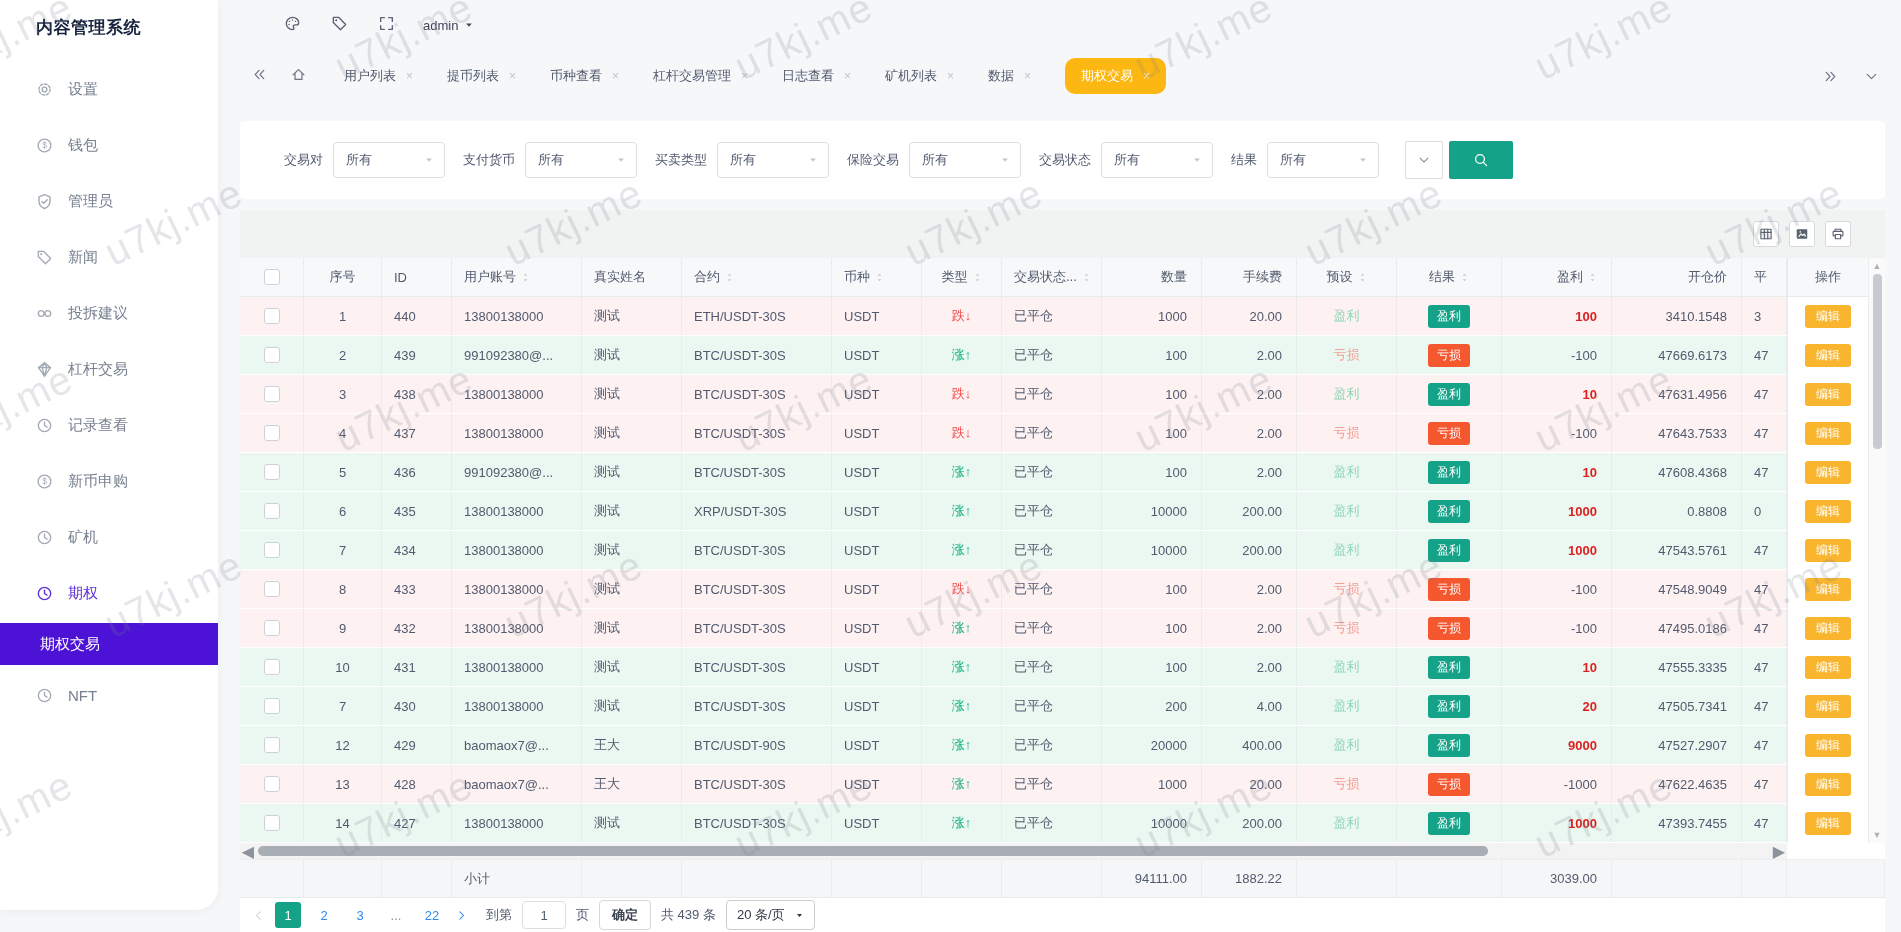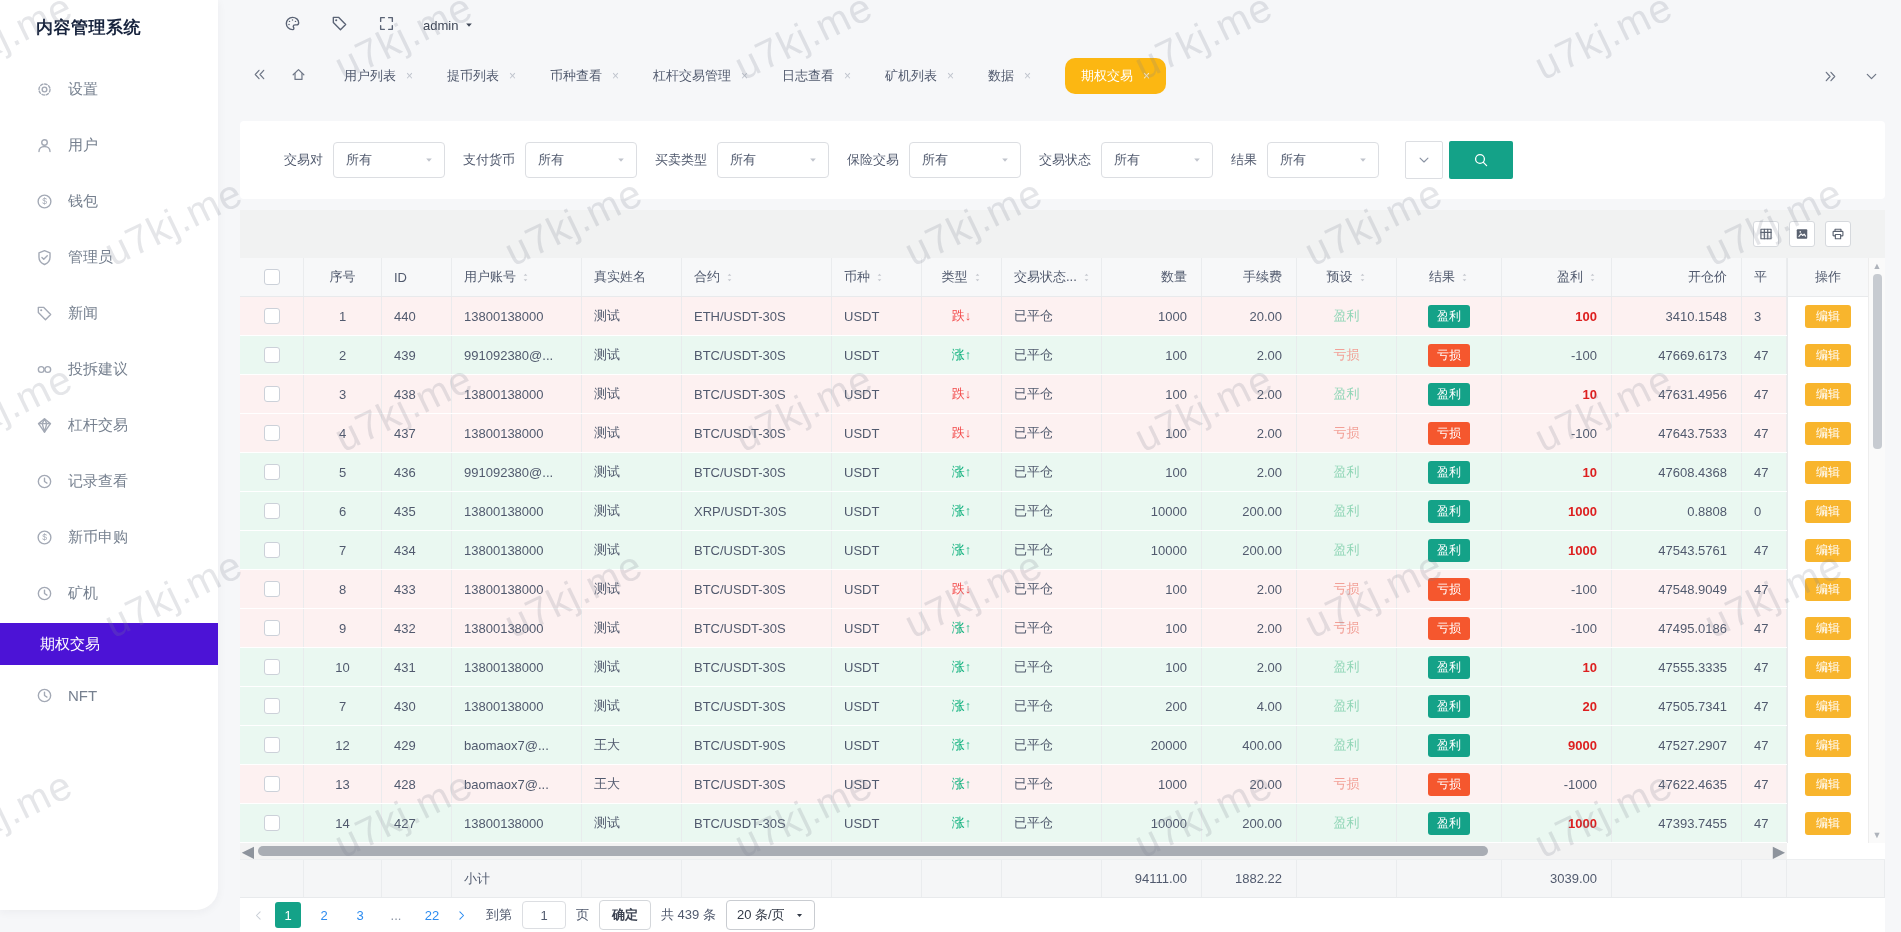--- a/index.html
+++ b/index.html
@@ -136,97 +136,97 @@
           <svg viewBox="0 0 16 16" width="17" height="17" fill="none" stroke="currentColor" stroke-width="1.3" stroke-linecap="round" stroke-linejoin="round">
             <circle cx="8" cy="8" r="5.2" stroke-dasharray="2.4 1.6"></circle>
             <circle cx="8" cy="8" r="2.2"></circle>
           </svg>
         </span>
         <span>设置</span>
       </div>
       <div class="sb-item">
         <span class="icon">
           <svg viewBox="0 0 16 16" width="17" height="17" fill="none" stroke="currentColor" stroke-width="1.3" stroke-linecap="round" stroke-linejoin="round">
-            <circle cx="8" cy="5.2" r="2.6"></circle>
-            <path d="M2.8 13.6c0-2.9 2.3-4.7 5.2-4.7s5.2 1.8 5.2 4.7"></path>
-          </svg>
-        </span>
-        <span>用户</span>
+            <circle cx="8" cy="8" r="6"></circle>
+            <text x="8" y="10.8" font-size="8" text-anchor="middle" fill="currentColor" stroke="none">$</text>
+          </svg>
+        </span>
+        <span>钱包</span>
+      </div>
+      <div class="sb-item">
+        <span class="icon">
+          <svg viewBox="0 0 16 16" width="17" height="17" fill="none" stroke="currentColor" stroke-width="1.3" stroke-linecap="round" stroke-linejoin="round">
+            <path d="M8 1.6 13.2 3.6 V7.8 C13.2 11.2 11 13.4 8 14.6 C5 13.4 2.8 11.2 2.8 7.8 V3.6 Z"></path>
+            <path d="M5.6 7.9 7.3 9.6 10.6 6.4"></path>
+          </svg>
+        </span>
+        <span>管理员</span>
+      </div>
+      <div class="sb-item">
+        <span class="icon">
+          <svg viewBox="0 0 16 16" width="17" height="17" fill="none" stroke="currentColor" stroke-width="1.3" stroke-linecap="round" stroke-linejoin="round">
+            <path d="M2.2 2.2h4.9l6.7 6.7-4.9 4.9-6.7-6.7z"></path>
+            <circle cx="4.9" cy="4.9" r="1" fill="currentColor" stroke="none"></circle>
+          </svg>
+        </span>
+        <span>新闻</span>
+      </div>
+      <div class="sb-item">
+        <span class="icon">
+          <svg viewBox="0 0 16 16" width="17" height="17" fill="none" stroke="currentColor" stroke-width="1.3" stroke-linecap="round" stroke-linejoin="round">
+            <circle cx="4.9" cy="8" r="2.7"></circle>
+            <circle cx="11.1" cy="8" r="2.7"></circle>
+          </svg>
+        </span>
+        <span>投拆建议</span>
+      </div>
+      <div class="sb-item">
+        <span class="icon">
+          <svg viewBox="0 0 16 16" width="17" height="17" fill="none" stroke="currentColor" stroke-width="1.3" stroke-linecap="round" stroke-linejoin="round">
+            <path d="M8 1.8 13.6 6.2 8 14.2 2.4 6.2z"></path>
+            <path d="M2.4 6.2h11.2M8 1.8 5.9 6.2 8 14.2M8 1.8l2.1 4.4L8 14.2"></path>
+          </svg>
+        </span>
+        <span>杠杆交易</span>
+      </div>
+      <div class="sb-item">
+        <span class="icon">
+          <svg viewBox="0 0 16 16" width="17" height="17" fill="none" stroke="currentColor" stroke-width="1.3" stroke-linecap="round" stroke-linejoin="round">
+            <circle cx="8" cy="8" r="5.8"></circle>
+            <path d="M8 4.8V8l2.3 1.5"></path>
+          </svg>
+        </span>
+        <span>记录查看</span>
       </div>
       <div class="sb-item">
         <span class="icon">
           <svg viewBox="0 0 16 16" width="17" height="17" fill="none" stroke="currentColor" stroke-width="1.3" stroke-linecap="round" stroke-linejoin="round">
             <circle cx="8" cy="8" r="6"></circle>
             <text x="8" y="10.8" font-size="8" text-anchor="middle" fill="currentColor" stroke="none">$</text>
           </svg>
         </span>
-        <span>钱包</span>
-      </div>
-      <div class="sb-item">
-        <span class="icon">
-          <svg viewBox="0 0 16 16" width="17" height="17" fill="none" stroke="currentColor" stroke-width="1.3" stroke-linecap="round" stroke-linejoin="round">
-            <path d="M8 1.6 13.2 3.6 V7.8 C13.2 11.2 11 13.4 8 14.6 C5 13.4 2.8 11.2 2.8 7.8 V3.6 Z"></path>
-            <path d="M5.6 7.9 7.3 9.6 10.6 6.4"></path>
-          </svg>
-        </span>
-        <span>管理员</span>
-      </div>
-      <div class="sb-item">
-        <span class="icon">
-          <svg viewBox="0 0 16 16" width="17" height="17" fill="none" stroke="currentColor" stroke-width="1.3" stroke-linecap="round" stroke-linejoin="round">
-            <path d="M2.2 2.2h4.9l6.7 6.7-4.9 4.9-6.7-6.7z"></path>
-            <circle cx="4.9" cy="4.9" r="1" fill="currentColor" stroke="none"></circle>
-          </svg>
-        </span>
-        <span>新闻</span>
-      </div>
-      <div class="sb-item">
-        <span class="icon">
-          <svg viewBox="0 0 16 16" width="17" height="17" fill="none" stroke="currentColor" stroke-width="1.3" stroke-linecap="round" stroke-linejoin="round">
-            <circle cx="4.9" cy="8" r="2.7"></circle>
-            <circle cx="11.1" cy="8" r="2.7"></circle>
-          </svg>
-        </span>
-        <span>投拆建议</span>
-      </div>
-      <div class="sb-item">
-        <span class="icon">
-          <svg viewBox="0 0 16 16" width="17" height="17" fill="none" stroke="currentColor" stroke-width="1.3" stroke-linecap="round" stroke-linejoin="round">
-            <path d="M8 1.8 13.6 6.2 8 14.2 2.4 6.2z"></path>
-            <path d="M2.4 6.2h11.2M8 1.8 5.9 6.2 8 14.2M8 1.8l2.1 4.4L8 14.2"></path>
-          </svg>
-        </span>
-        <span>杠杆交易</span>
+        <span>新币申购</span>
       </div>
       <div class="sb-item">
         <span class="icon">
           <svg viewBox="0 0 16 16" width="17" height="17" fill="none" stroke="currentColor" stroke-width="1.3" stroke-linecap="round" stroke-linejoin="round">
             <circle cx="8" cy="8" r="5.8"></circle>
             <path d="M8 4.8V8l2.3 1.5"></path>
           </svg>
         </span>
-        <span>记录查看</span>
-      </div>
-      <div class="sb-item">
-        <span class="icon">
-          <svg viewBox="0 0 16 16" width="17" height="17" fill="none" stroke="currentColor" stroke-width="1.3" stroke-linecap="round" stroke-linejoin="round">
-            <circle cx="8" cy="8" r="6"></circle>
-            <text x="8" y="10.8" font-size="8" text-anchor="middle" fill="currentColor" stroke="none">$</text>
-          </svg>
-        </span>
-        <span>新币申购</span>
-      </div>
-      <div class="sb-item">
+        <span>矿机</span>
+      </div>
+      <div class="sb-item active">
         <span class="icon">
           <svg viewBox="0 0 16 16" width="17" height="17" fill="none" stroke="currentColor" stroke-width="1.3" stroke-linecap="round" stroke-linejoin="round">
             <circle cx="8" cy="8" r="5.8"></circle>
             <path d="M8 4.8V8l2.3 1.5"></path>
           </svg>
         </span>
-        <span>矿机</span>
+        <span>期权</span>
       </div>
       <div class="sb-sub">期权交易</div>
       <div class="sb-item">
         <span class="icon">
           <svg viewBox="0 0 16 16" width="17" height="17" fill="none" stroke="currentColor" stroke-width="1.3" stroke-linecap="round" stroke-linejoin="round">
             <circle cx="8" cy="8" r="5.8"></circle>
             <path d="M8 4.8V8l2.3 1.5"></path>
           </svg>
         </span>
         <span>NFT</span>

